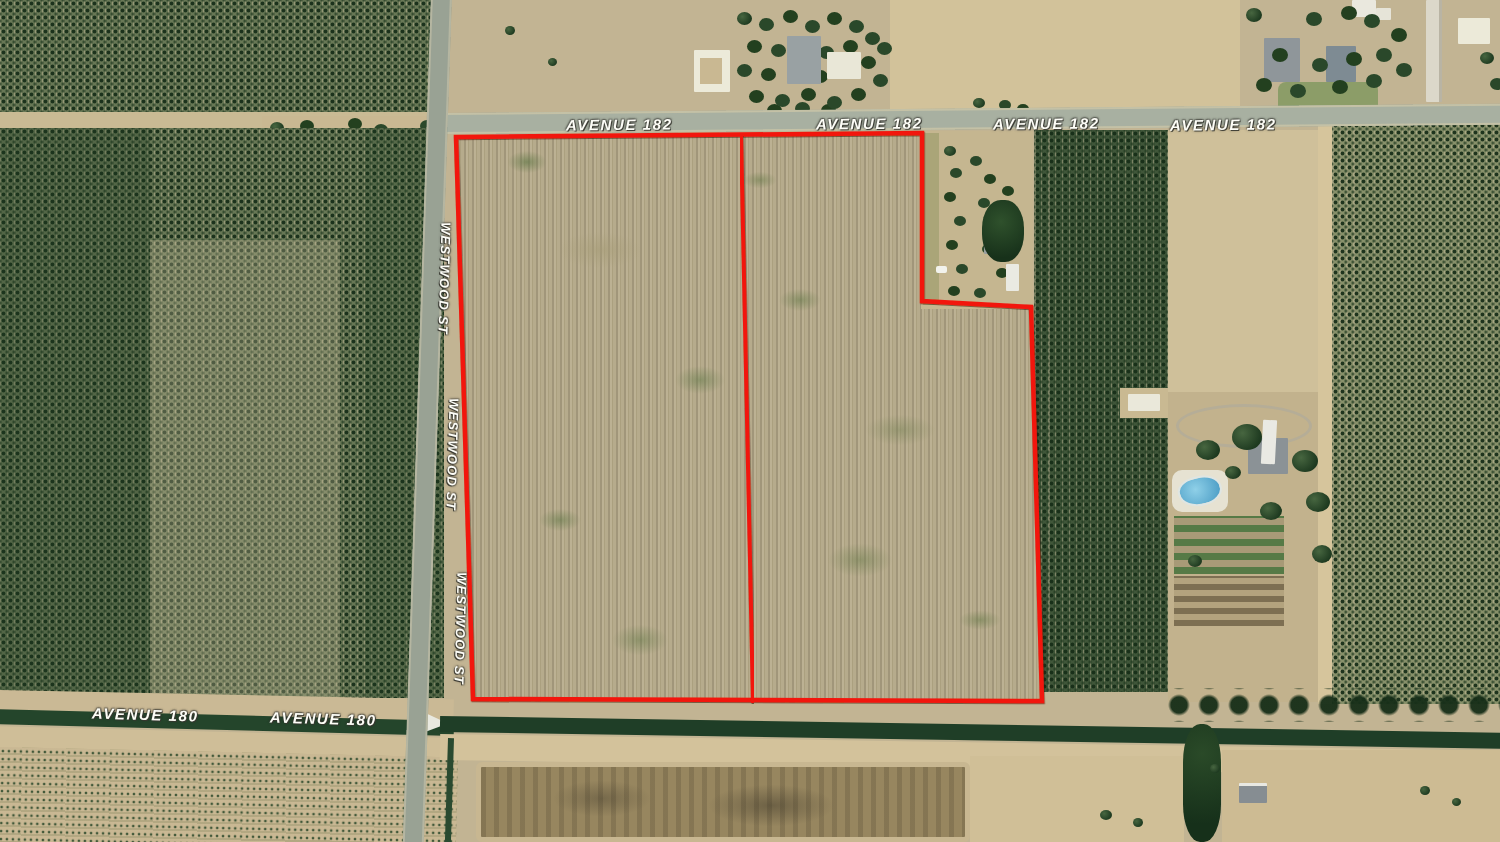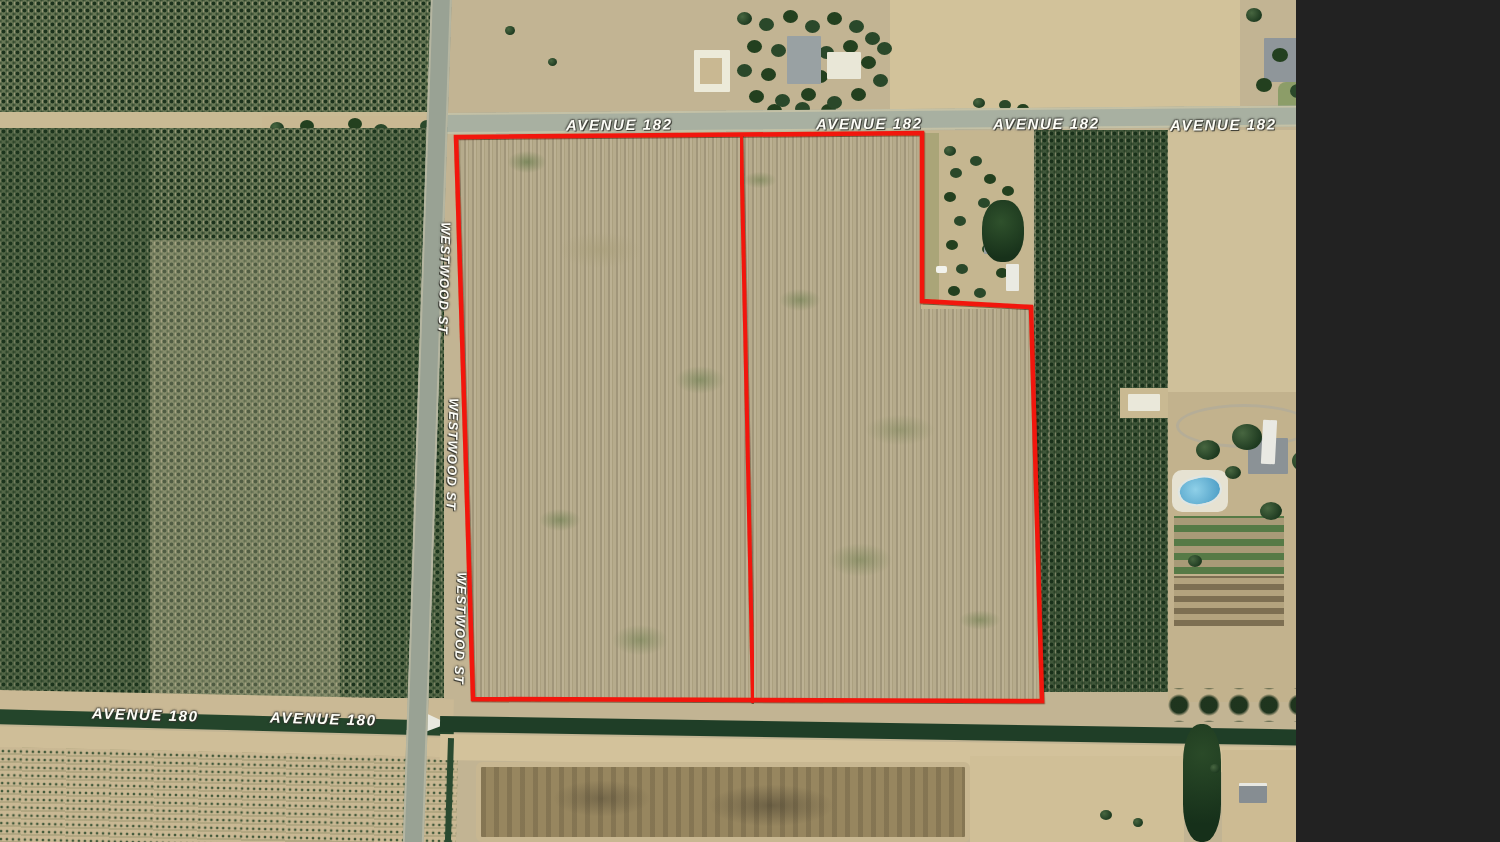--- a/index.html
+++ b/index.html
@@ -1,17 +1,17 @@
 <!DOCTYPE html>
 <html><head>
 <meta charset="utf-8">
 <style>
   html,body{margin:0;padding:0;background:#222;}
   #stage{
-    position:relative;width:1296px;height:842px;overflow:hidden;
+    position:relative;width:1500px;height:842px;overflow:hidden;
     background:#c2b493;
     font-family:"Liberation Sans",sans-serif;
   }
   #stage *{position:absolute;box-sizing:border-box;}
 
   
   .orchard{
     background-color:#73815e;
     background-image:
       radial-gradient(circle, rgba(21,44,23,.92) 1.4px, rgba(21,44,23,0) 2.4px),

